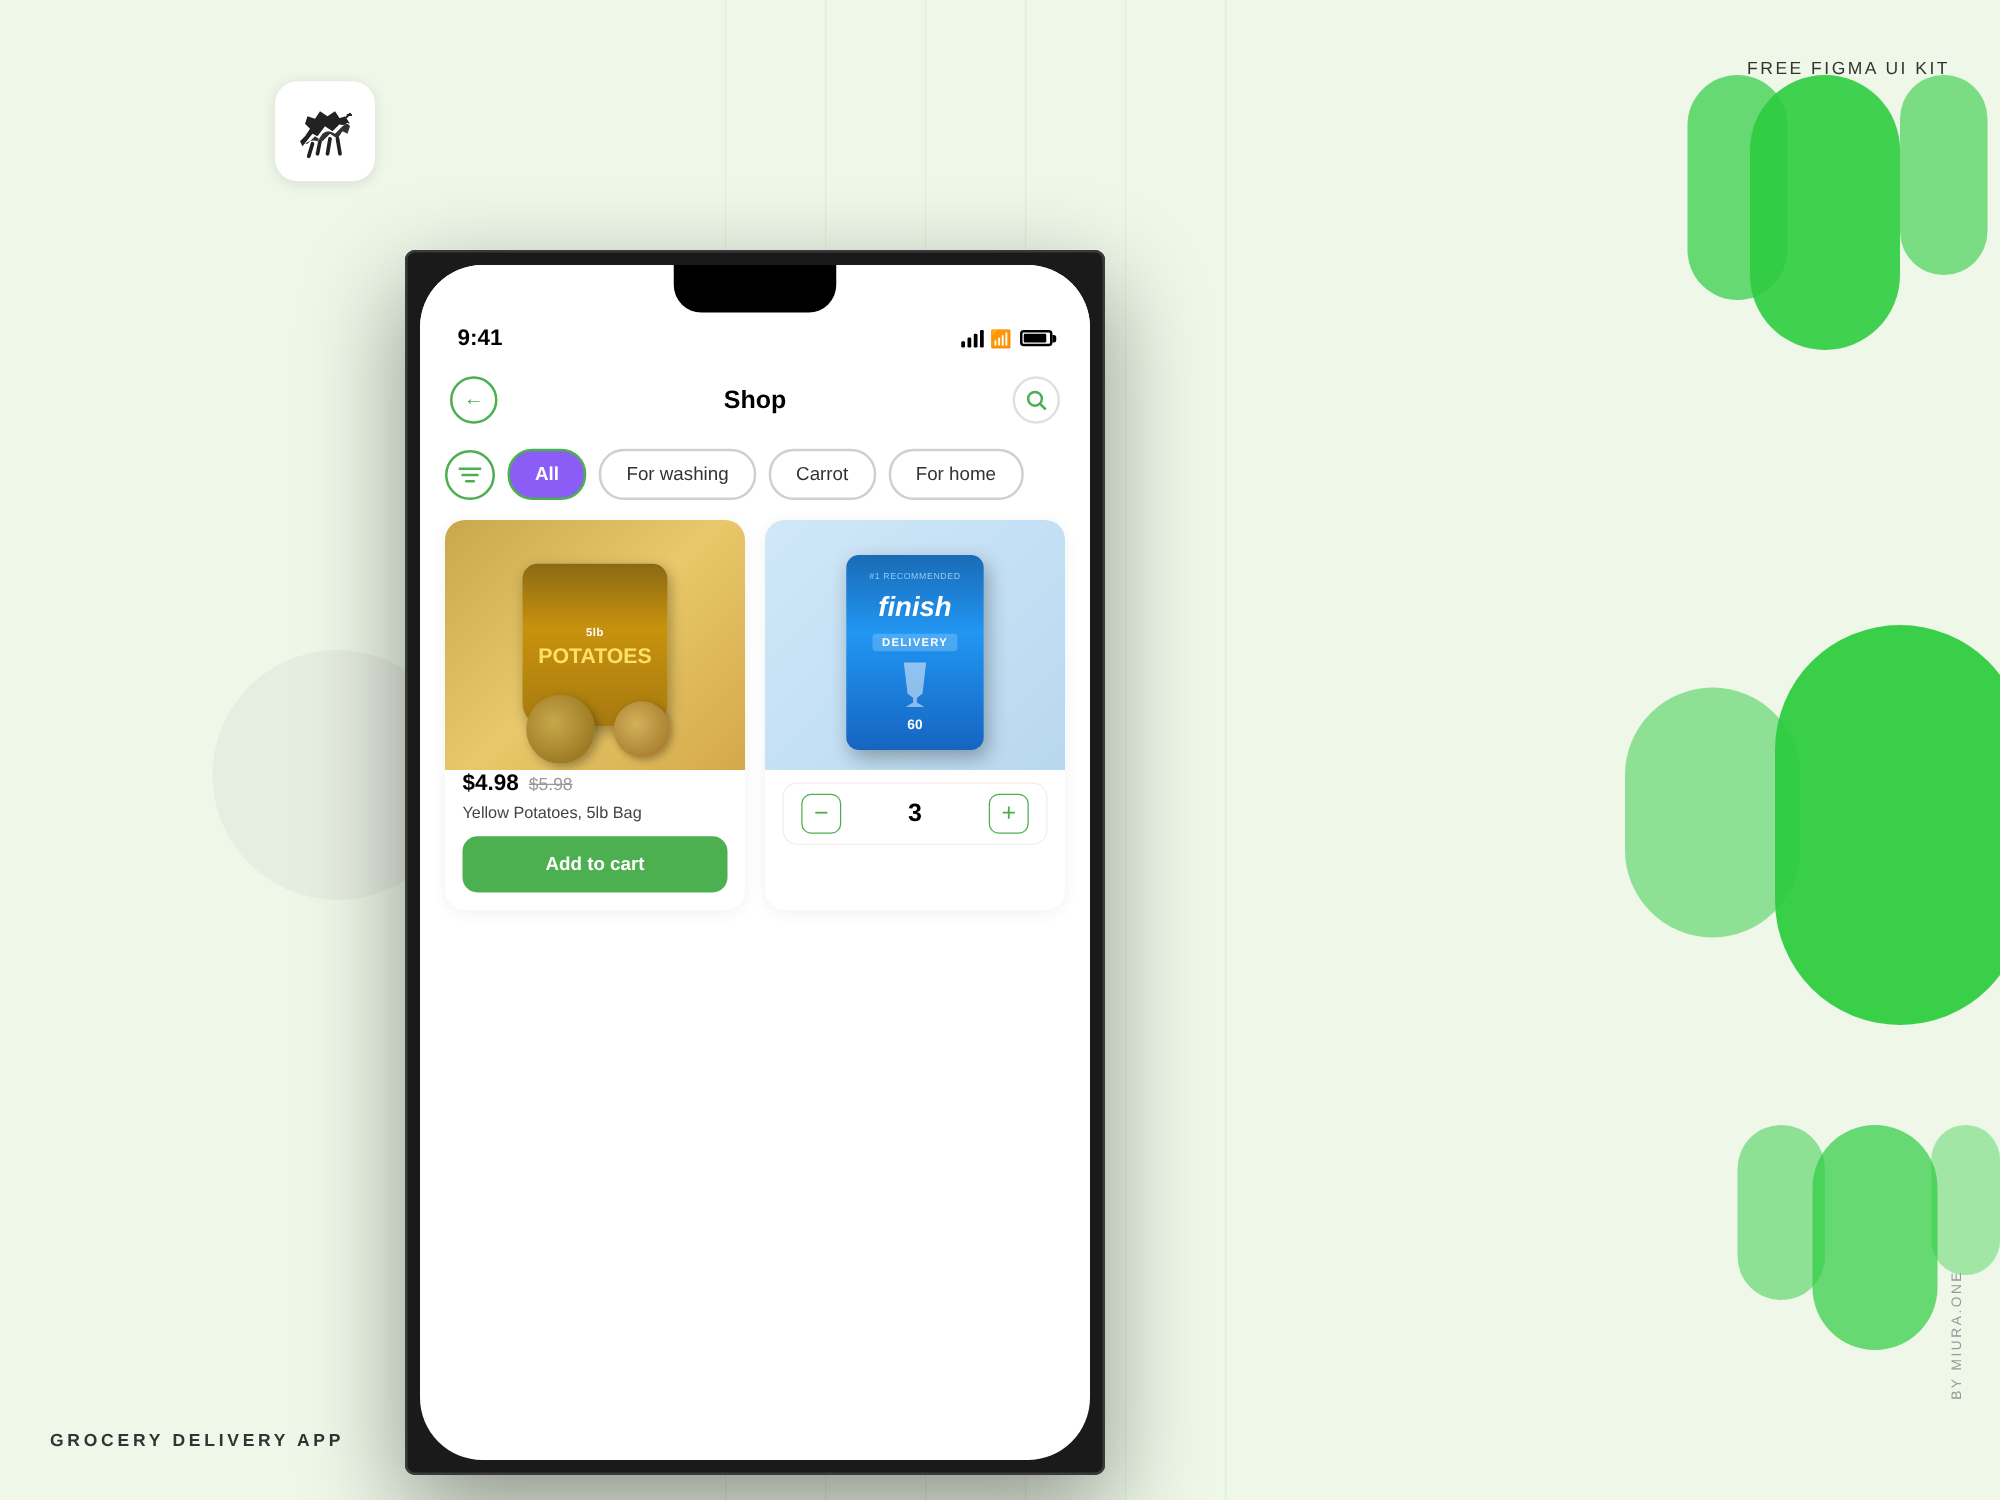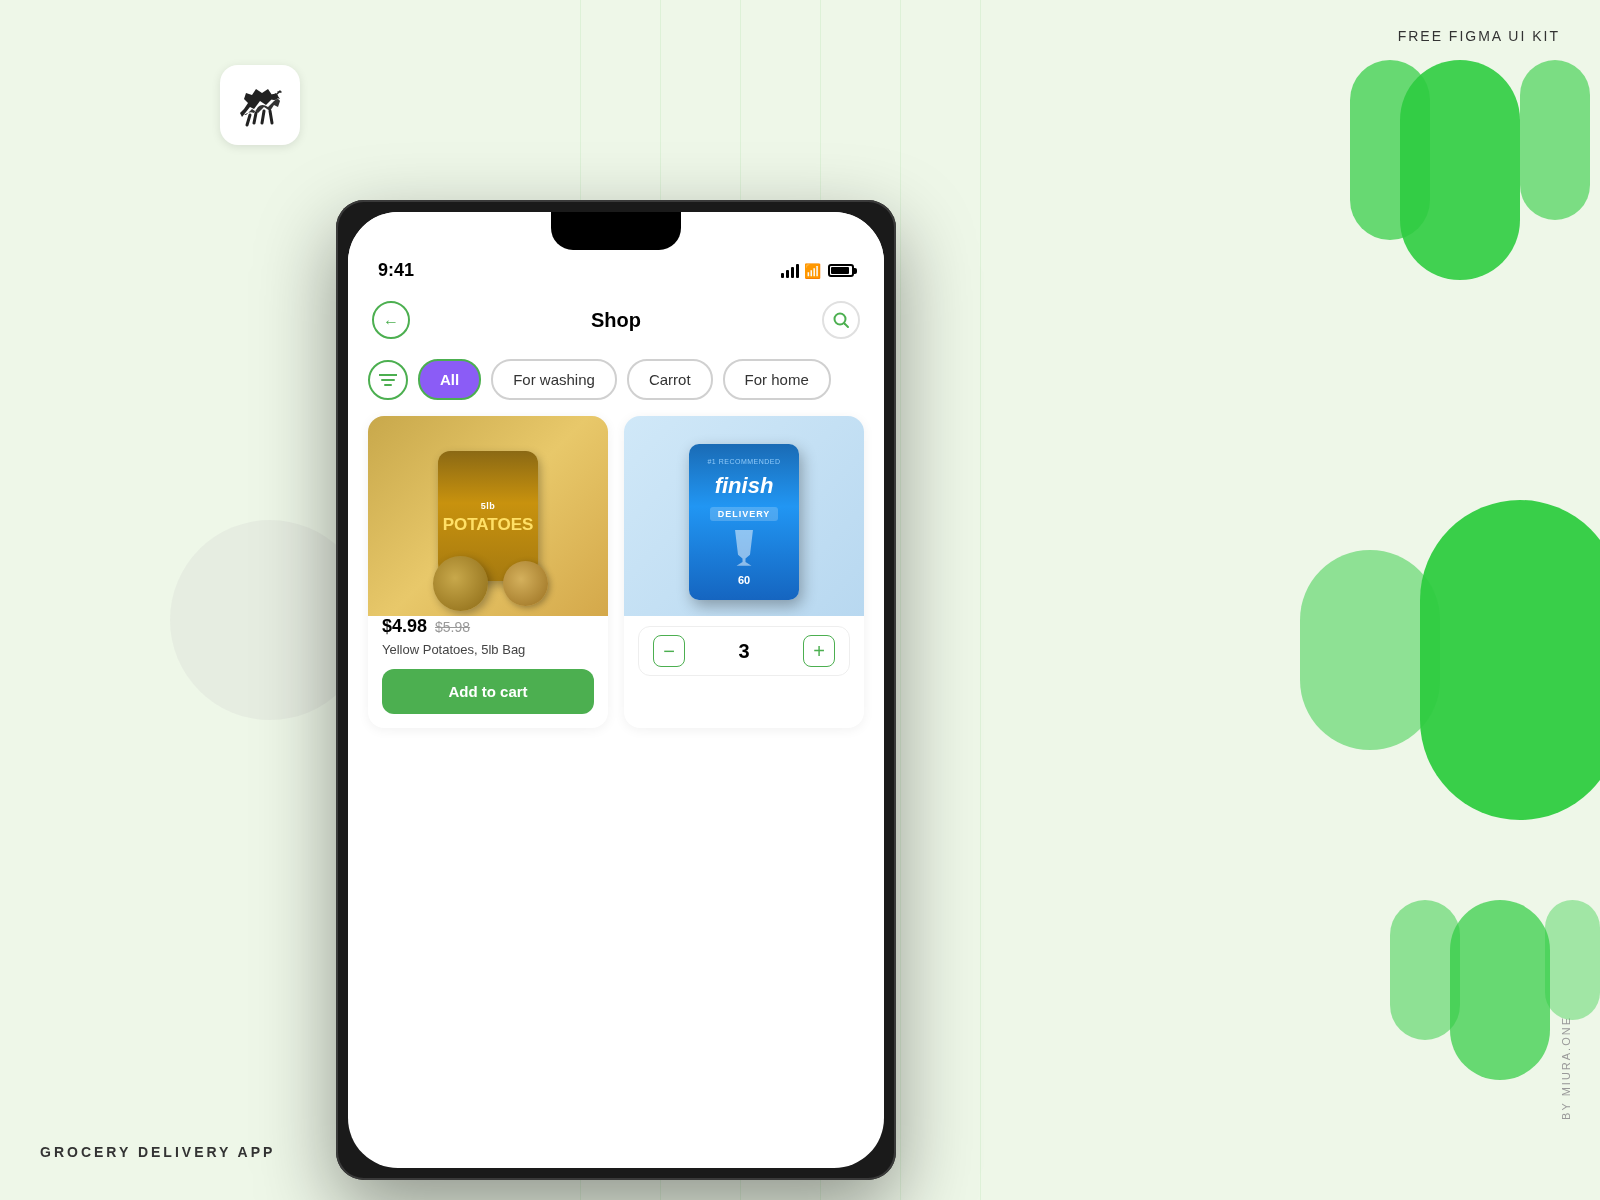--- a/index.html
+++ b/index.html
@@ -8,21 +8,21 @@
       height: 1200px;
       background: #eef7e8;
       font-family: -apple-system, BlinkMacSystemFont, 'Segoe UI', sans-serif;
       overflow: hidden;
       position: relative;
     }
 
     
     .top-right-label {
       position: absolute;
-      top: 28px;
+      top: 46px;
       right: 40px;
       font-size: 14px;
       letter-spacing: 2px;
       color: #333;
       font-weight: 500;
     }
 
     
     .bottom-left-label {
       position: absolute;
@@ -165,25 +165,25 @@
       width: 200px;
       height: 200px;
       background: rgba(200,200,200,0.2);
       border-radius: 50%;
     }
 
     
     .phone-frame {
       position: absolute;
       top: 200px;
-      left: 336px;
+      left: 324px;
       width: 560px;
       height: 980px;
       background: #1a1a1a;
-      border-radius: 28px;
+      border-radius: 8px;
       box-shadow: 0 30px 80px rgba(0,0,0,0.4), inset 0 0 0 2px #3a3a3a;
       overflow: hidden;
     }
 
     .phone-screen {
       position: absolute;
       top: 12px;
       left: 12px;
       right: 12px;
       bottom: 12px;
@@ -368,21 +368,21 @@
     .potato-img {
       width: 100%;
       height: 100%;
       background: linear-gradient(135deg, #c8a84b 0%, #e8c86a 50%, #d4a84a 100%);
       display: flex;
       align-items: center;
       justify-content: center;
       position: relative;
     }
     .potato-bag {
-      width: 100px;
+      width: 116px;
       height: 130px;
       background: linear-gradient(180deg, #8B6914 0%, #C8920E 40%, #A67A10 100%);
       border-radius: 12px 12px 18px 18px;
       position: relative;
       display: flex;
       flex-direction: column;
       align-items: center;
       justify-content: center;
       box-shadow: 2px 4px 10px rgba(0,0,0,0.3);
     }

